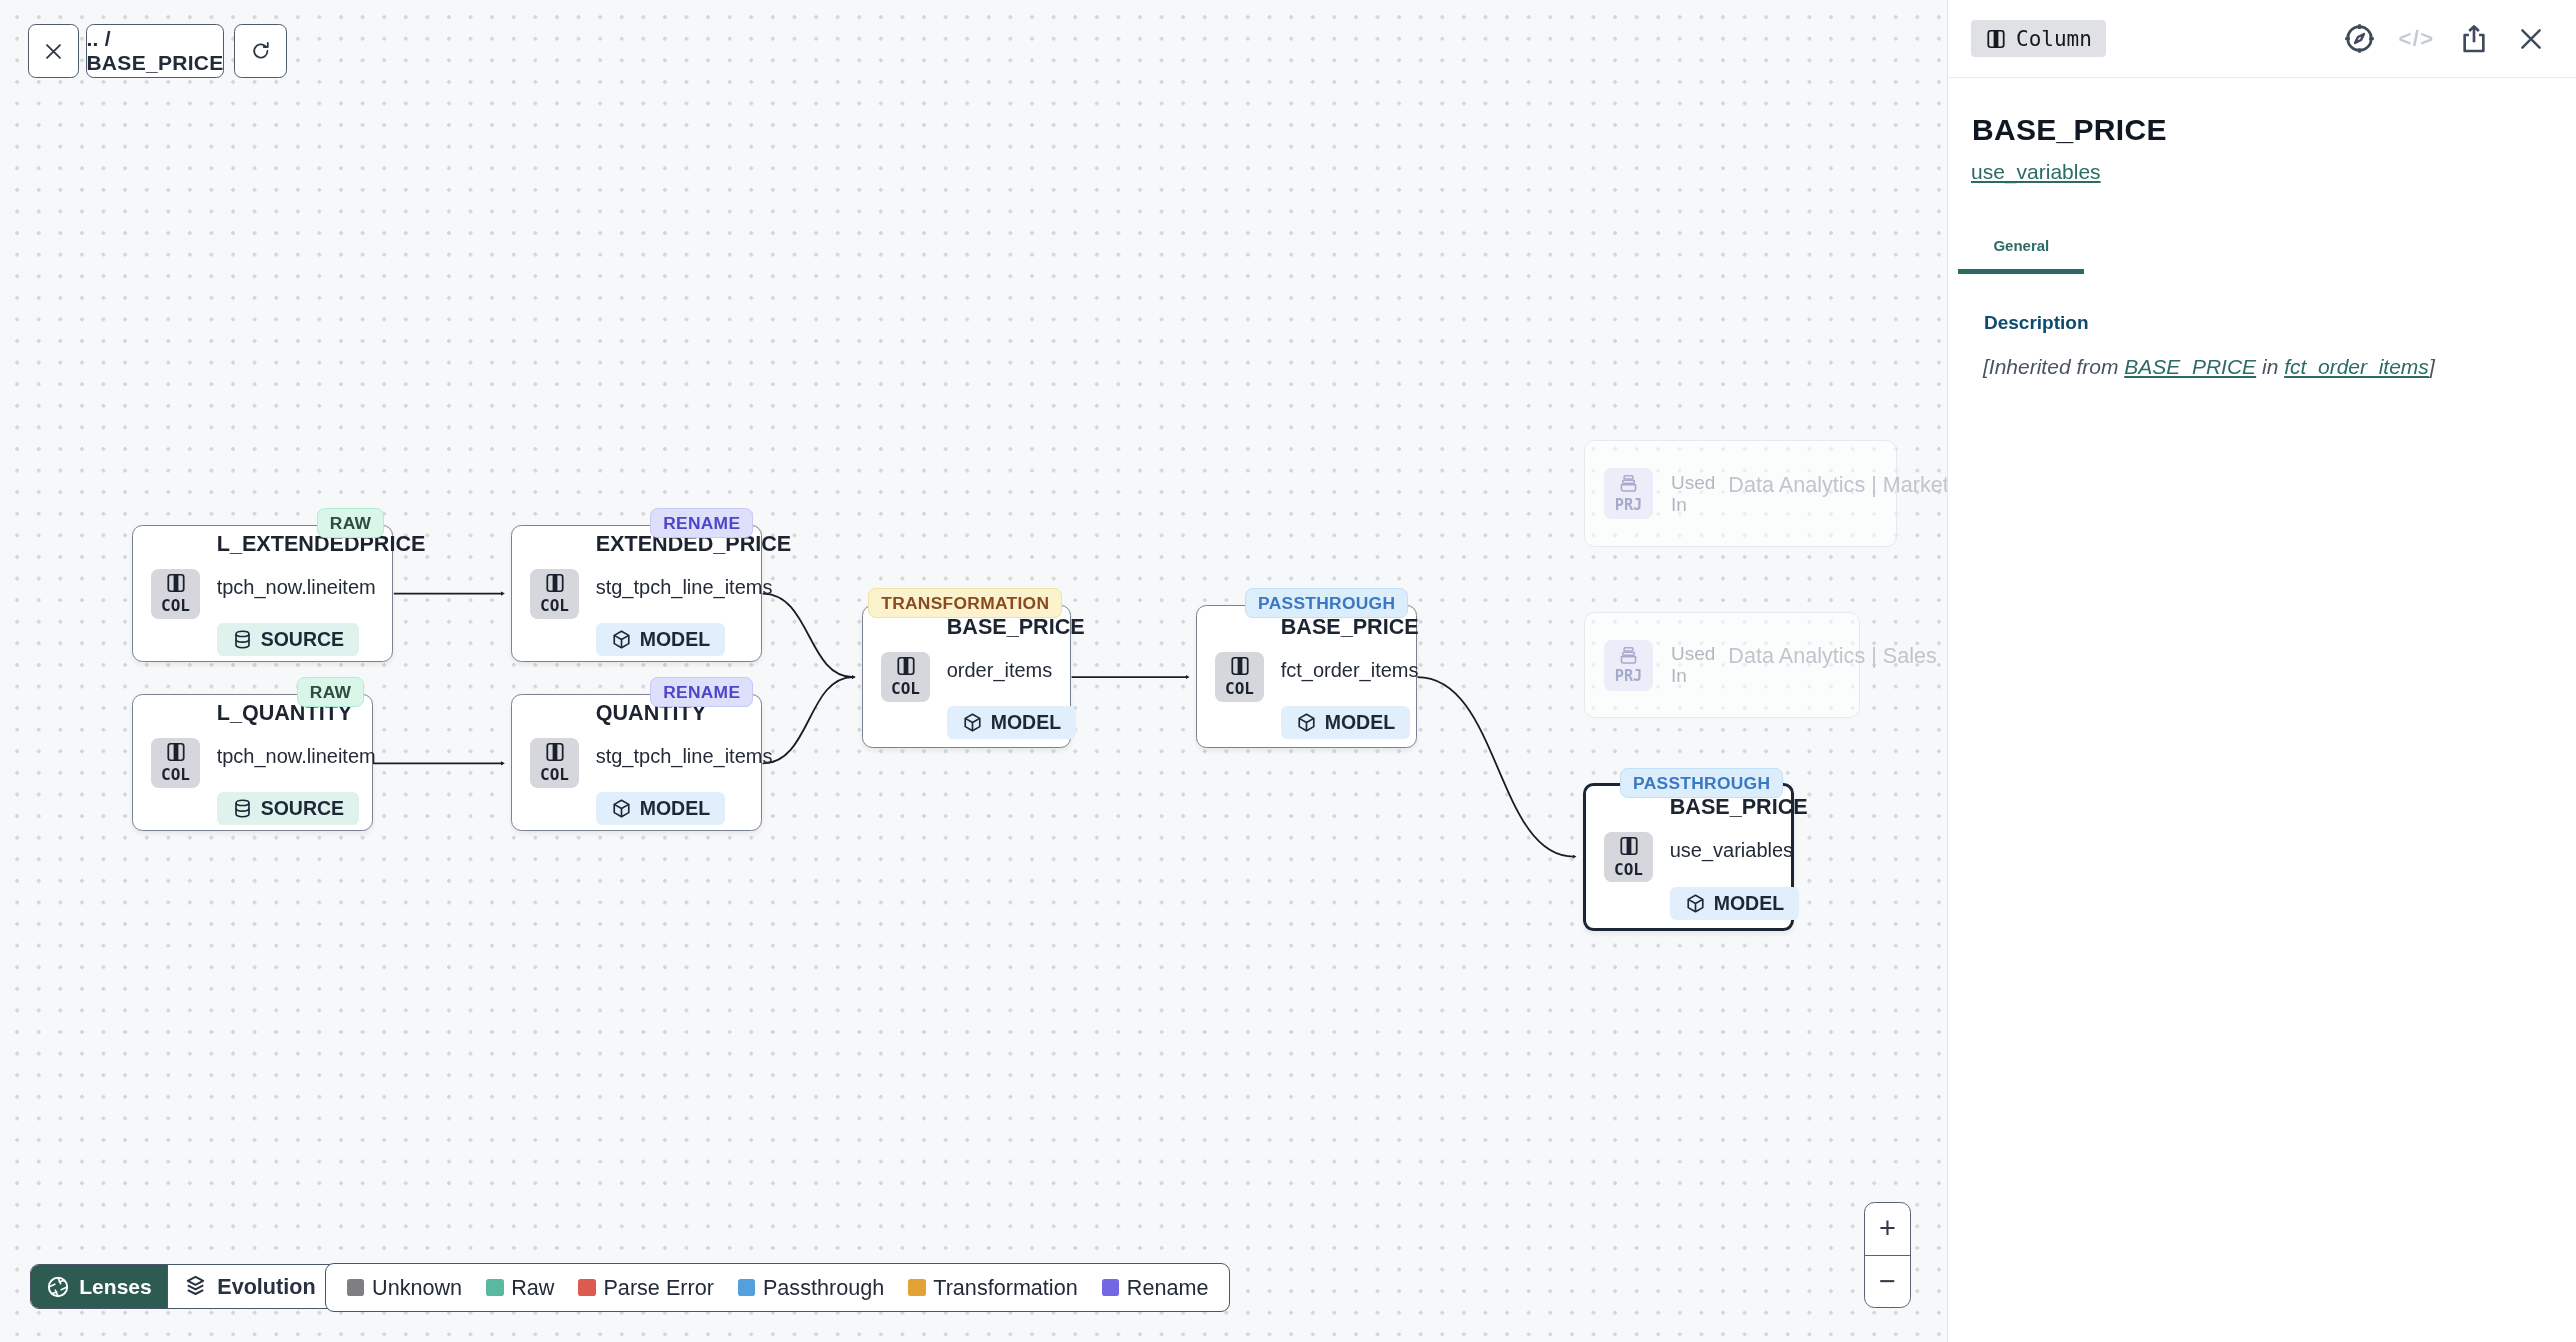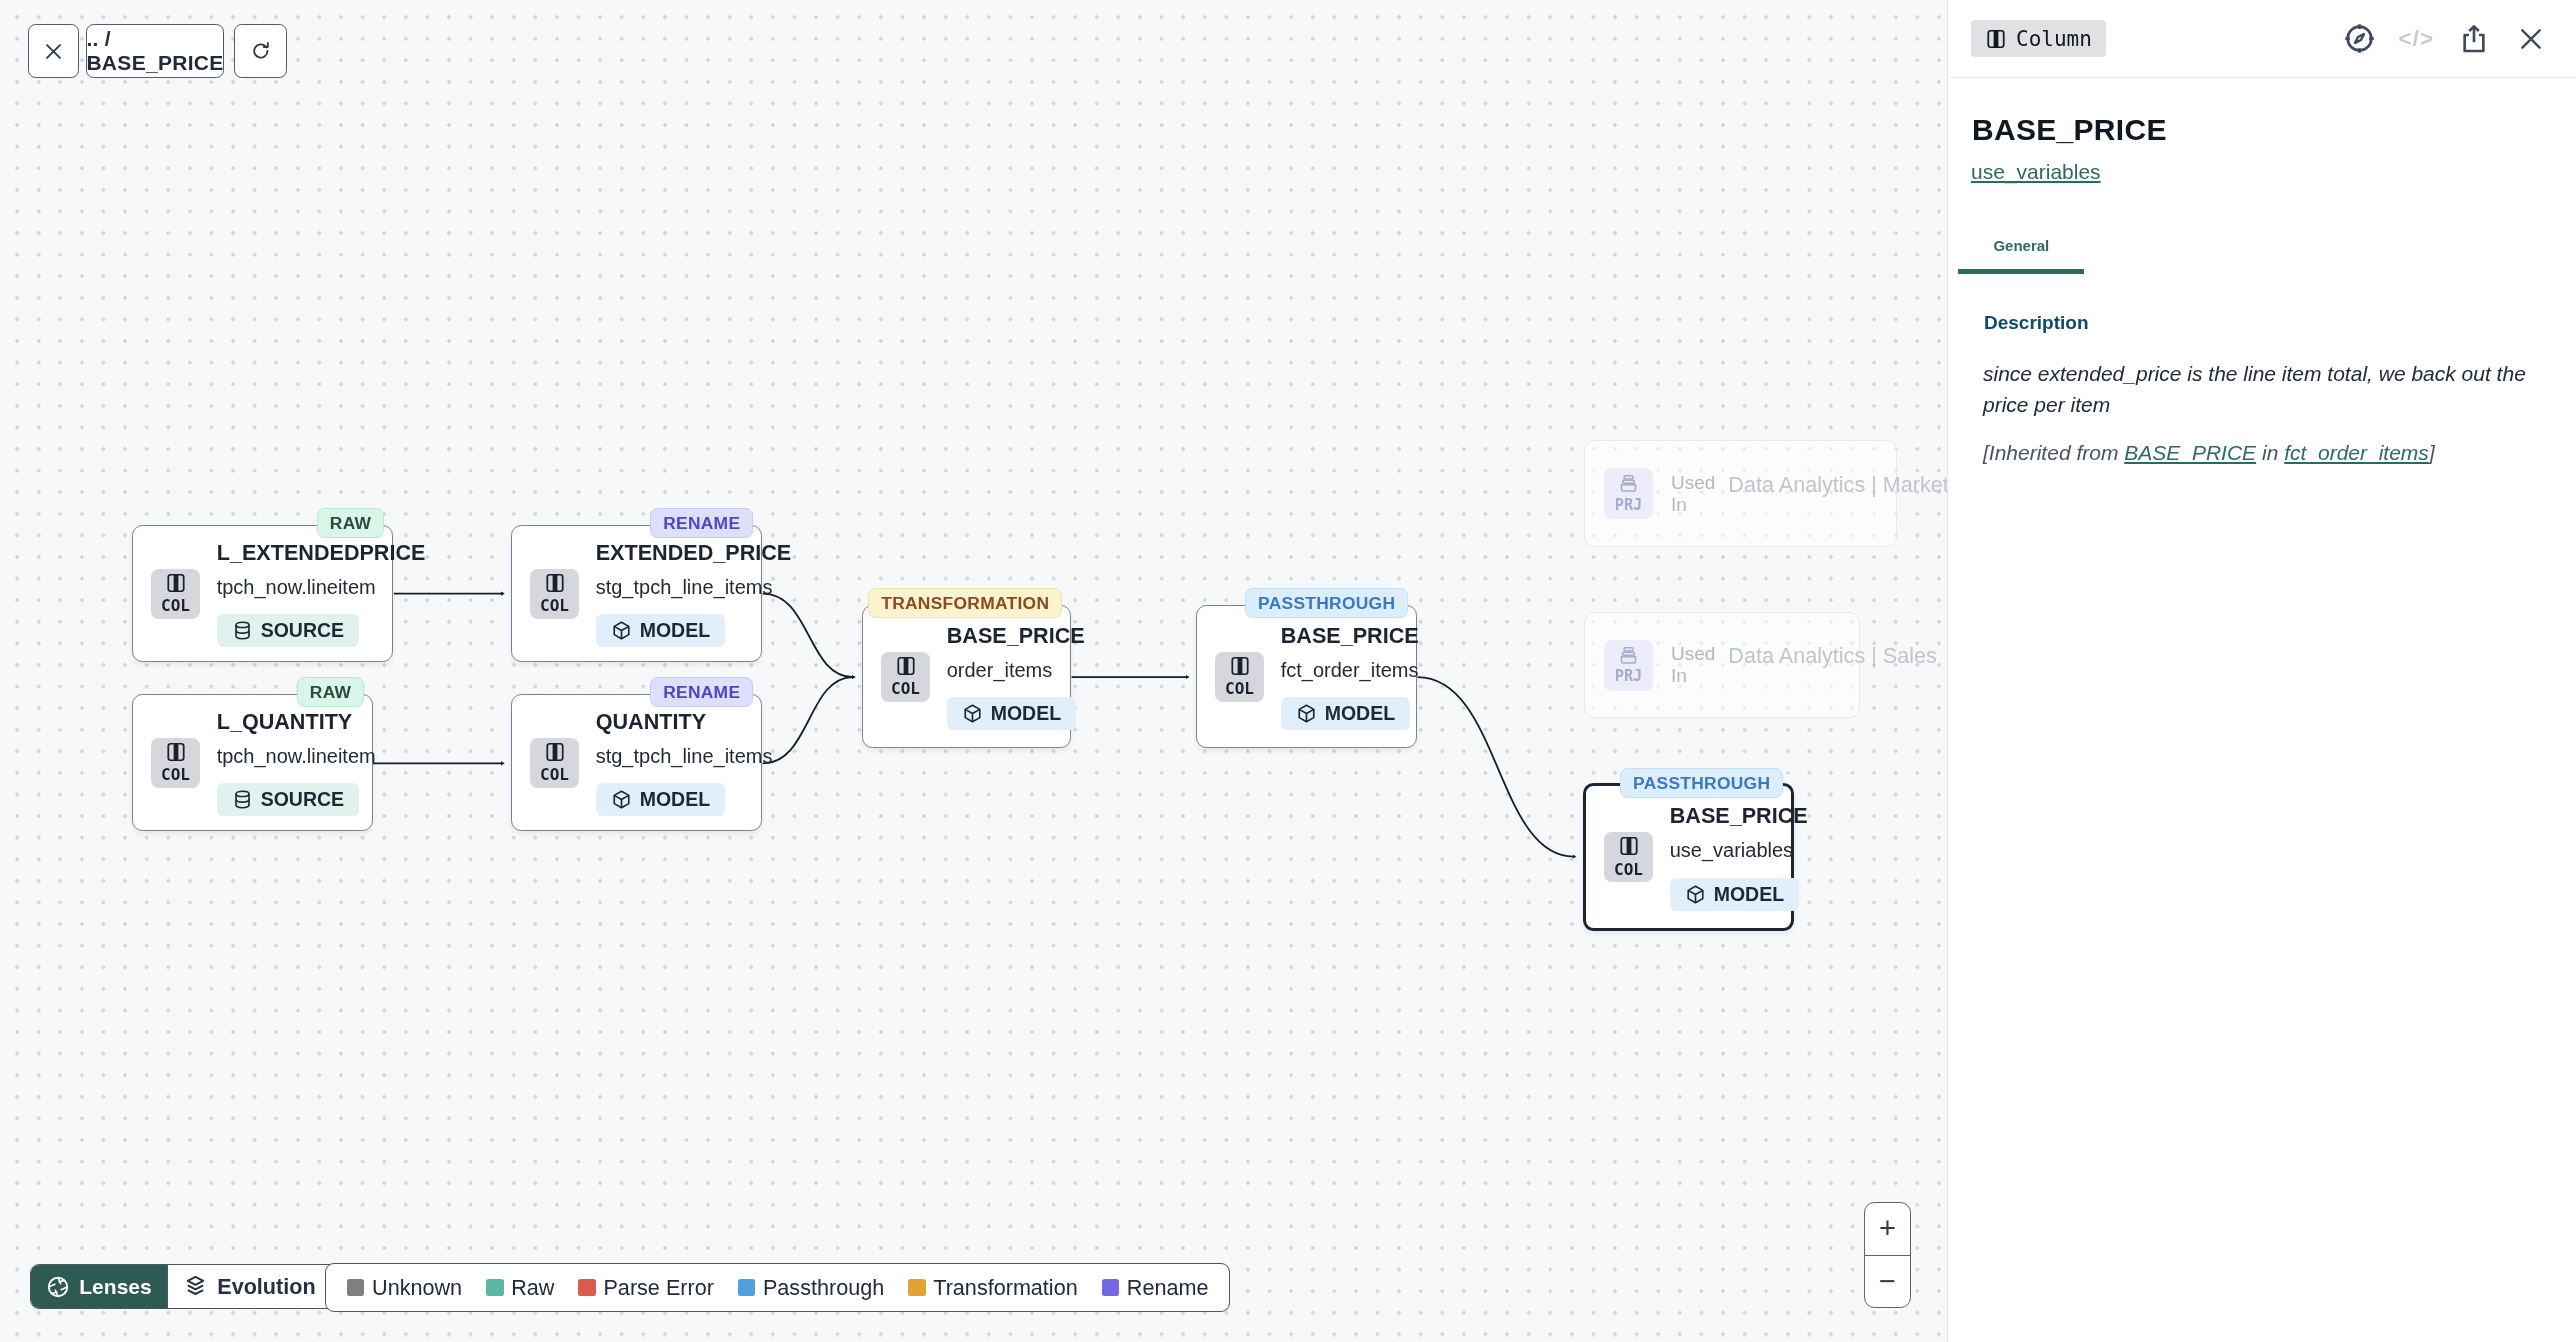--- a/index.html
+++ b/index.html
@@ -40,21 +40,21 @@
   .tag-raw{background:#D9F6E9;border:1.4px solid #AFEED6;color:#2E4A41;}
   .tag-rename{background:#DEDFFB;border:1.4px solid #C6C8F5;color:#4E46C8;}
   .tag-transformation{background:#FBF2CE;border:1.4px solid #F0E1A5;color:#8C4A21;}
   .tag-passthrough{background:#DCEDFB;border:1.4px solid #C2E0F8;color:#3A78C2;}
   .col-badge{
     width:49px;height:50px;background:#D6D7DC;border-radius:7.7px;flex:none;
     display:flex;flex-direction:column;align-items:center;justify-content:center;gap:2.1px;color:#1A212E;
   }
   .col-badge .glyph{width:22px;height:22px;}
   .col-label{font-family:"DejaVu Sans Mono",monospace;font-size:16px;font-weight:600;}
-  .node-body{display:flex;flex-direction:column;align-items:flex-start;gap:10px;min-width:0;}
+  .node-body{display:flex;flex-direction:column;align-items:flex-start;gap:19px;min-width:0;}
   .node-title{font-size:21.6px;font-weight:600;color:#1B2430;white-space:nowrap;}
   .node-subtitle{font-size:20px;color:#232B38;white-space:nowrap;}
   .kind-badge{
     margin-top:5.6px;height:33px;padding:0 15.3px;border-radius:6.3px;
     display:flex;align-items:center;gap:7.7px;font-size:19.5px;font-weight:600;color:#1C2836;
   }
   .kind-badge .glyph{width:21px;height:21px;}
   .kind-source{background:#DFF2ED;}
   .kind-model{background:#E1EFFC;}
 
@@ -460,18 +460,17 @@
 
   <div class="panel-title">BASE_PRICE</div>
   <a class="model-link">use_variables</a>
 
   <div class="tabs">
     <span class="tab">General</span>
     <span class="tabs-rule"></span>
   </div>
 
   <div class="desc-label">Description</div>
-  <div class="desc-text">since extended_price is the line item total, we back out the price per item</div>
   <div class="inherited">
     <span>[Inherited from </span><a>BASE_PRICE</a><span> in </span><a>fct_order_items</a><span>]</span>
   </div>
 </div>
 
 
 </body></html>

